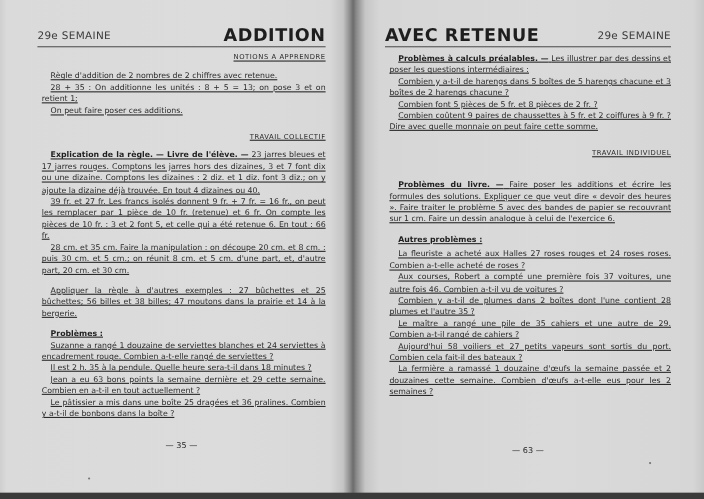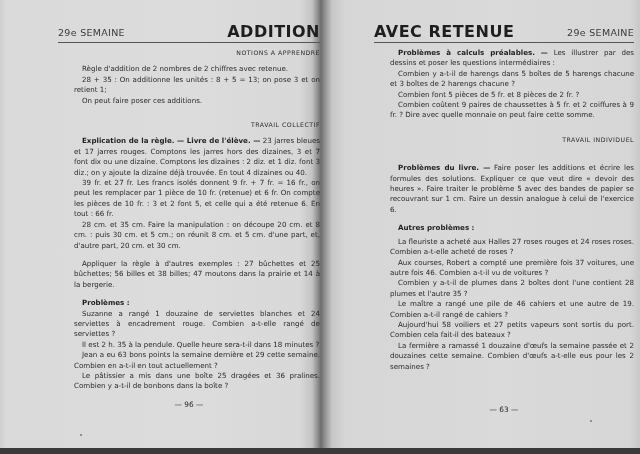--- a/index.html
+++ b/index.html
@@ -13,21 +13,21 @@
     position: relative;
     width: 640px; height: 448px;
     background: linear-gradient(to right, #cfcfcf 0px, #dadada 6px, #dcdcdc 200px, #d8d8d8 300px, #c4c4c4 312px, #8d8d8d 318px, #6c6c6c 321px, #8a8a8a 324px, #c6c6c6 332px, #d6d6d6 345px, #dadada 500px, #d6d6d6 630px, #c8c8c8 640px);
   }
   .bottom-edge {
     position: absolute; left: 0; top: 448px; width: 640px; height: 6px;
     background: #3a3a3a;
   }
   .page {
     position: absolute; top: 0; height: 364px;
-    font-size: 7.1px; line-height: 10.4px; margin-left: 24px;
+    font-size: 7.1px; line-height: 10.4px;
   }
   .page.left  { left: 34px; width: 262px; }
   .page.right { left: 350px; width: 260px; }
 
   .header {
     position: absolute; top: 24px; left: 0; right: 0; height: 18px;
     border-bottom: 1px solid #555;
   }
   .header .semaine {
     position: absolute; top: 4px;
@@ -35,21 +35,21 @@
   }
   .header .title {
     position: absolute; top: 3px;
     font-size: 16px; font-weight: bold; letter-spacing: 0.5px; color: #1e1e1e;
   }
   .left  .header .semaine { left: 0; }
   .left  .header .title   { right: 0; }
   .right .header .title   { left: 0; }
   .right .header .semaine { right: 0; }
 
-  .body { position: absolute; top: 48px; left: 16px; right: 0; }
+  .body { position: absolute; top: 48px; left: 4px; right: 0; text-decoration: underline; }
   .rubric {
     text-align: right; font-size: 6.2px; letter-spacing: 0.5px;
     margin: 0 0 6px 0;
   }
   p { margin: 0; text-align: justify; }
   p.ind { text-indent: 8px; }
   .gap { height: 8px; }
   .gap-lg { height: 14px; }
   b { color: #1f1f1f; }
   .num {
@@ -91,21 +91,21 @@
       <p class="ind">Appliquer la règle à d'autres exemples : 27 bûchettes et 25 bûchettes; 56 billes et 38 billes; 47 moutons dans la prairie et 14 à la bergerie.</p>
 
       <div class="gap"></div>
       <p class="ind"><b>Problèmes :</b></p>
       <p class="ind">Suzanne a rangé 1 douzaine de serviettes blanches et 24 serviettes à encadrement rouge. Combien a-t-elle rangé de serviettes ?</p>
       <p class="ind">Il est 2 h. 35 à la pendule. Quelle heure sera-t-il dans 18 minutes ?</p>
       <p class="ind">Jean a eu 63 bons points la semaine dernière et 29 cette semaine. Combien en a-t-il en tout actuellement ?</p>
       <p class="ind">Le pâtissier a mis dans une boîte 25 dragées et 36 pralines. Combien y a-t-il de bonbons dans la boîte ?</p>
     </div>
 
-    <div class="num">— 96 —</div>
+    <div class="num">— 35 —</div>
   </div>
 
   <div class="page right">
     <div class="header">
       <span class="title">AVEC RETENUE</span>
       <span class="semaine">29e SEMAINE</span>
     </div>
 
     <div class="body">
       <p class="ind">
@@ -124,21 +124,21 @@
         <b>Problèmes du livre. —</b>
         <span>Faire poser les additions et écrire les formules des solutions. Expliquer ce que veut dire « devoir des heures ». Faire traiter le problème 5 avec des bandes de papier se recouvrant sur 1 cm. Faire un dessin analogue à celui de l'exercice 6.</span>
       </p>
 
       <div class="gap"></div>
       <p class="ind"><b>Autres problèmes :</b></p>
       <div style="height:3px"></div>
       <p class="ind">La fleuriste a acheté aux Halles 27 roses rouges et 24 roses roses. Combien a-t-elle acheté de roses ?</p>
       <p class="ind">Aux courses, Robert a compté une première fois 37 voitures, une autre fois 46. Combien a-t-il vu de voitures ?</p>
       <p class="ind">Combien y a-t-il de plumes dans 2 boîtes dont l'une contient 28 plumes et l'autre 35 ?</p>
-      <p class="ind">Le maître a rangé une pile de 46 cahiers et une autre de 19. Combien a-t-il rangé de cahiers ?</p>
+      <p class="ind">Le maître a rangé une pile de 35 cahiers et une autre de 29. Combien a-t-il rangé de cahiers ?</p>
       <p class="ind">Aujourd'hui 58 voiliers et 27 petits vapeurs sont sortis du port. Combien cela fait-il des bateaux ?</p>
       <p class="ind">La fermière a ramassé 1 douzaine d'œufs la semaine passée et 2 douzaines cette semaine. Combien d'œufs a-t-elle eus pour les 2 semaines ?</p>
     </div>
 
     <div class="num">— 63 —</div>
   </div>
 
   <span class="spec" style="left:80px;top:434px"></span>
   <span class="spec" style="left:590px;top:420px"></span>
 </div>

